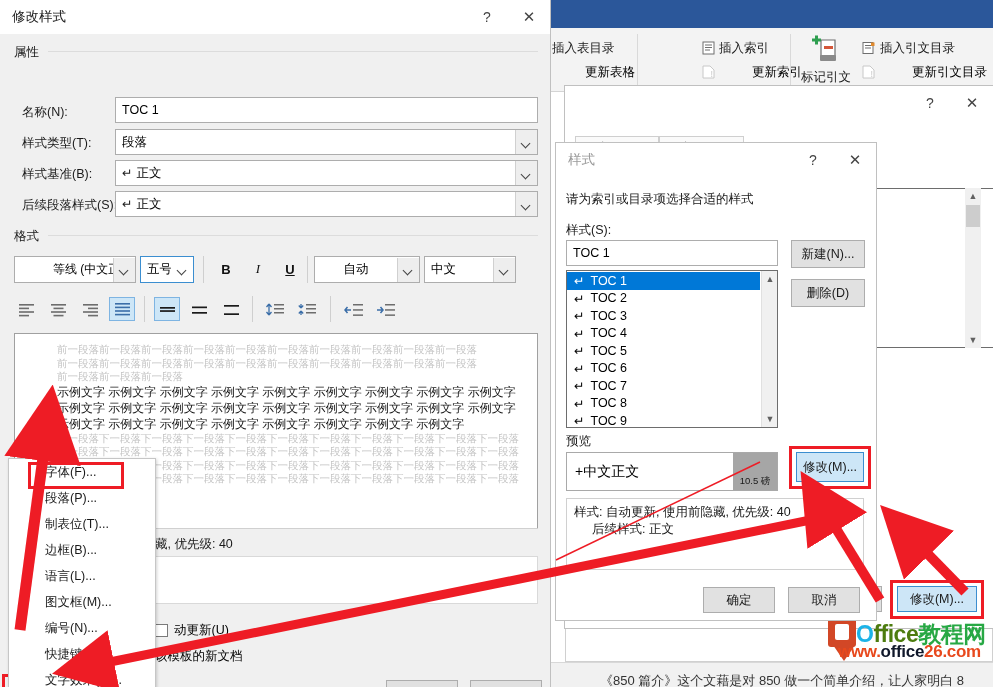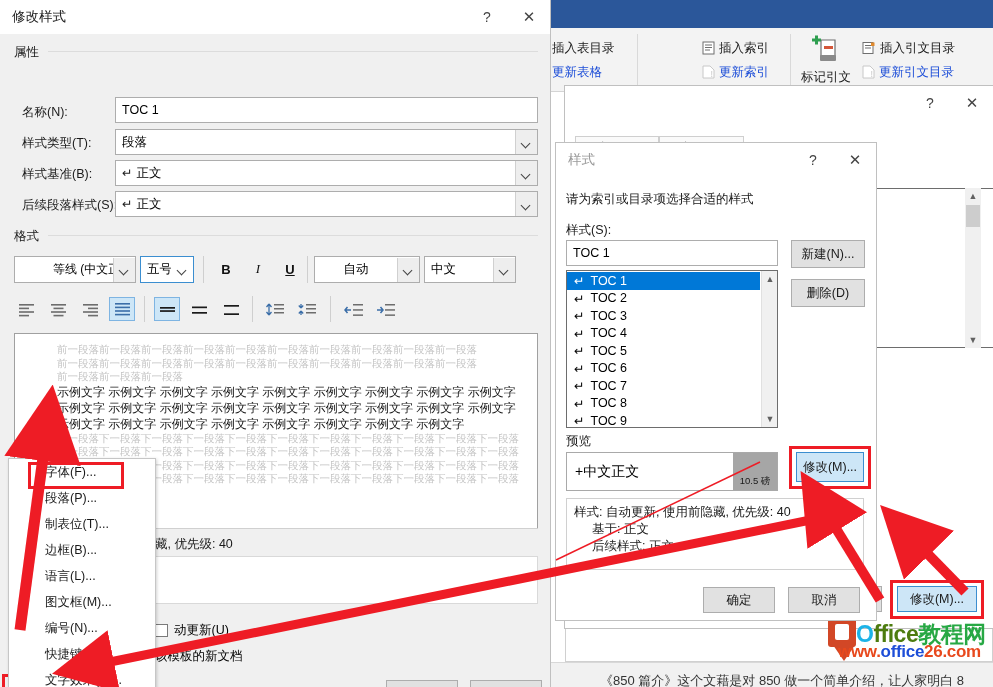--- a/index.html
+++ b/index.html
@@ -20,21 +20,21 @@
     background: #2b579a;
   }
   .wd-ribbon {
     position: absolute; left: 550px; top: 28px; width: 443px; height: 64px;
     background: #f3f3f3; border-bottom: 1px solid #d4d4d4;
   }
   .rib-group { position: absolute; top: 0; height: 64px; }
   .rib-sep { position: absolute; top: 6px; width: 1px; height: 52px; background: #d9d9d9; }
   .rib-row { display: flex; align-items: center; gap: 4px; height: 22px; }
   .rib-label { font-size: 12.5px; color: #1a1a1a; white-space: nowrap; }
-  .rib-label.dis { color: #1d4ed8; }
+  .rib-label.dis { color: #000000; margin-left: 33px; }
   .rib-big { position: absolute; text-align: center; width: 64px; }
   .rib-big .cap { font-size: 12.5px; color: #1a1a1a; margin-top: 1px; }
 
   .doc-page {
     position: absolute; left: 565px; top: 92px; width: 428px; height: 570px;
     background: #fff; border: 1px solid #d0d0d0;
   }
   .doc-strip {
     position: absolute; left: 550px; top: 662px; width: 443px; height: 25px;
     background: #f1f1f1; border-top: 1px solid #d8d8d8;
@@ -308,21 +308,21 @@
   <div class="redbox" style="left:890px;top:580px;width:94px;height:39px;"></div>
   <div class="btn" style="left:836px;top:586px;width:46px;height:26px;">...</div>
 
   <div class="wm">
     <div class="wm-logo"></div>
     <div class="wm-tri"></div>
     <div class="wm-t1">
       <span style="color:#1bb3e8;">O</span><span style="color:#4d7c0f;">ffice</span><span style="color:#27a844;">教程网</span>
     </div>
     <div class="wm-t2">
-      <span style="color:#e8491d;">www.</span><span style="color:#1d4ed8;">office</span><span style="color:#e8491d;">26.com</span>
+      <span style="color:#e8491d;">www.</span><span style="color:#0f172a;">office</span><span style="color:#e8491d;">26.com</span>
     </div>
   </div>
 
   <div id="style-dlg" class="dlg">
     <div class="dlg-title">
       <span class="t gray">样式</span>
       <div class="dlg-btns">
         <div class="dlg-btn">?</div>
         <div class="dlg-btn x">✕</div>
       </div>
@@ -387,21 +387,20 @@
       <div class="pv-style" style="left:10px;top:275px;width:212px;height:39px;">
         <div class="txt">+中文正文</div>
         <div class="pt">10.5 磅</div>
       </div>
 
       <div class="btn blue" style="left:240px;top:275px;width:68px;height:30px;">修改(M)...</div>
       <div class="redbox" style="left:233px;top:269px;width:82px;height:43px;"></div>
 
       <div class="desc-box" style="left:10px;top:321px;width:298px;height:72px;">
         <div>样式: 自动更新, 使用前隐藏, 优先级: 40</div>
-        <div style="padding-left:18px;">基于: 正文</div>
         <div style="padding-left:18px;">后续样式: 正文</div>
       </div>
 
       <div class="btn" style="left:147px;top:410px;width:72px;height:26px;">确定</div>
       <div class="btn" style="left:232px;top:410px;width:72px;height:26px;">取消</div>
     </div>
   </div>
 
   <div id="modify-style" class="dlg">
     <div class="dlg-title">

